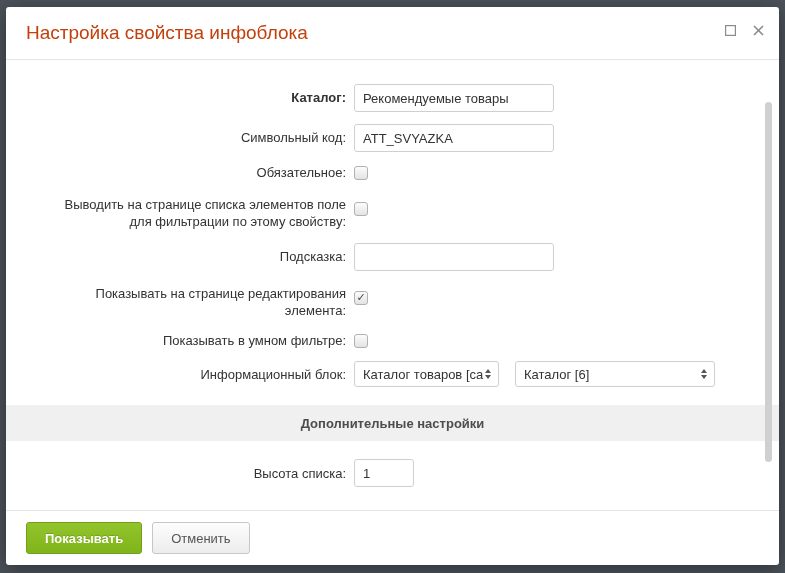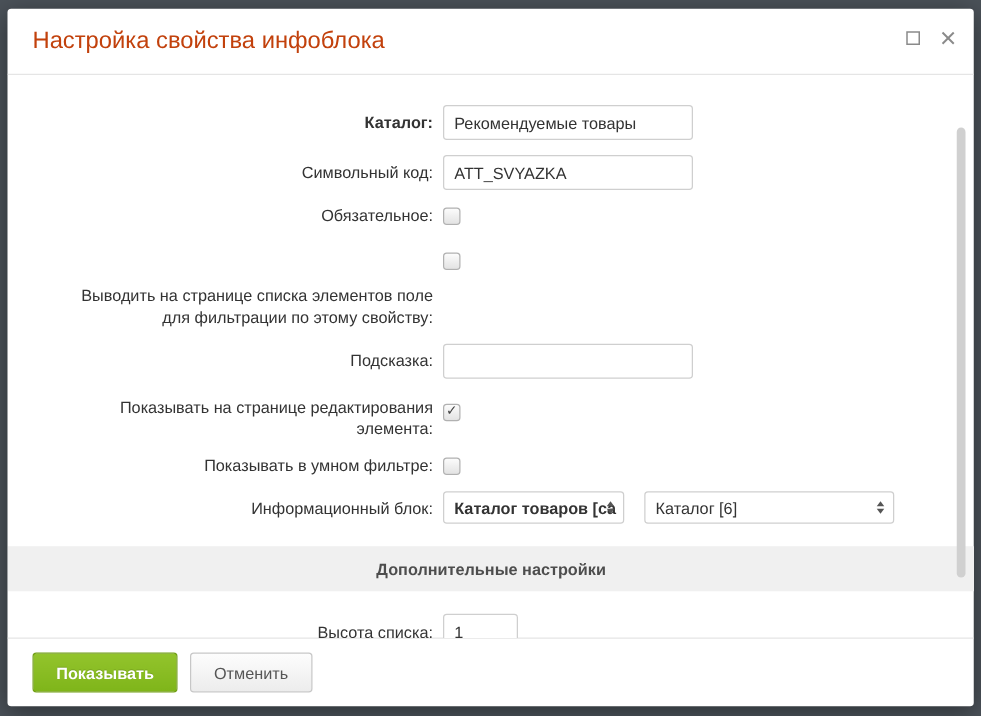--- a/index.html
+++ b/index.html
@@ -75,21 +75,21 @@
 
 
     <div class="row">
       <div class="lbl">Обязательное:</div>
       <div class="ctrl">
             <span class="cbox"></span>
           </div>
     </div>
 
     <div class="row tall">
-      <div class="lbl" style="padding-top:2px;margin-top:32px;">Выводить на странице списка элементов поле для фильтрации по этому свойству:</div>
+      <div class="lbl" style="padding-top:2px;">Выводить на странице списка элементов поле для фильтрации по этому свойству:</div>
       <div class="ctrl" style="padding-top:8px;">
             <span class="cbox"></span>
           </div>
     </div>
 
     <div class="row">
       <div class="lbl">Подсказка:</div>
       <div class="ctrl">
             <input type="text" class="wide" value="" style="">
           </div>
@@ -105,21 +105,21 @@
     <div class="row">
       <div class="lbl">Показывать в умном фильтре:</div>
       <div class="ctrl">
             <span class="cbox"></span>
           </div>
     </div>
 
     <div class="row">
       <div class="lbl">Информационный блок:</div>
       <div class="ctrl">
-        <div class="select" style="width:145px;font-weight:bold;">
+        <div class="select" style="width:145px;">
           <span>Каталог товаров [ca</span>
           <span class="arr"></span>
         </div>
         <div class="select" style="width:200px;margin-left:6px;">
           <span>Каталог [6]</span>
           <span class="arr"></span>
         </div>
       </div>
     </div>
 

